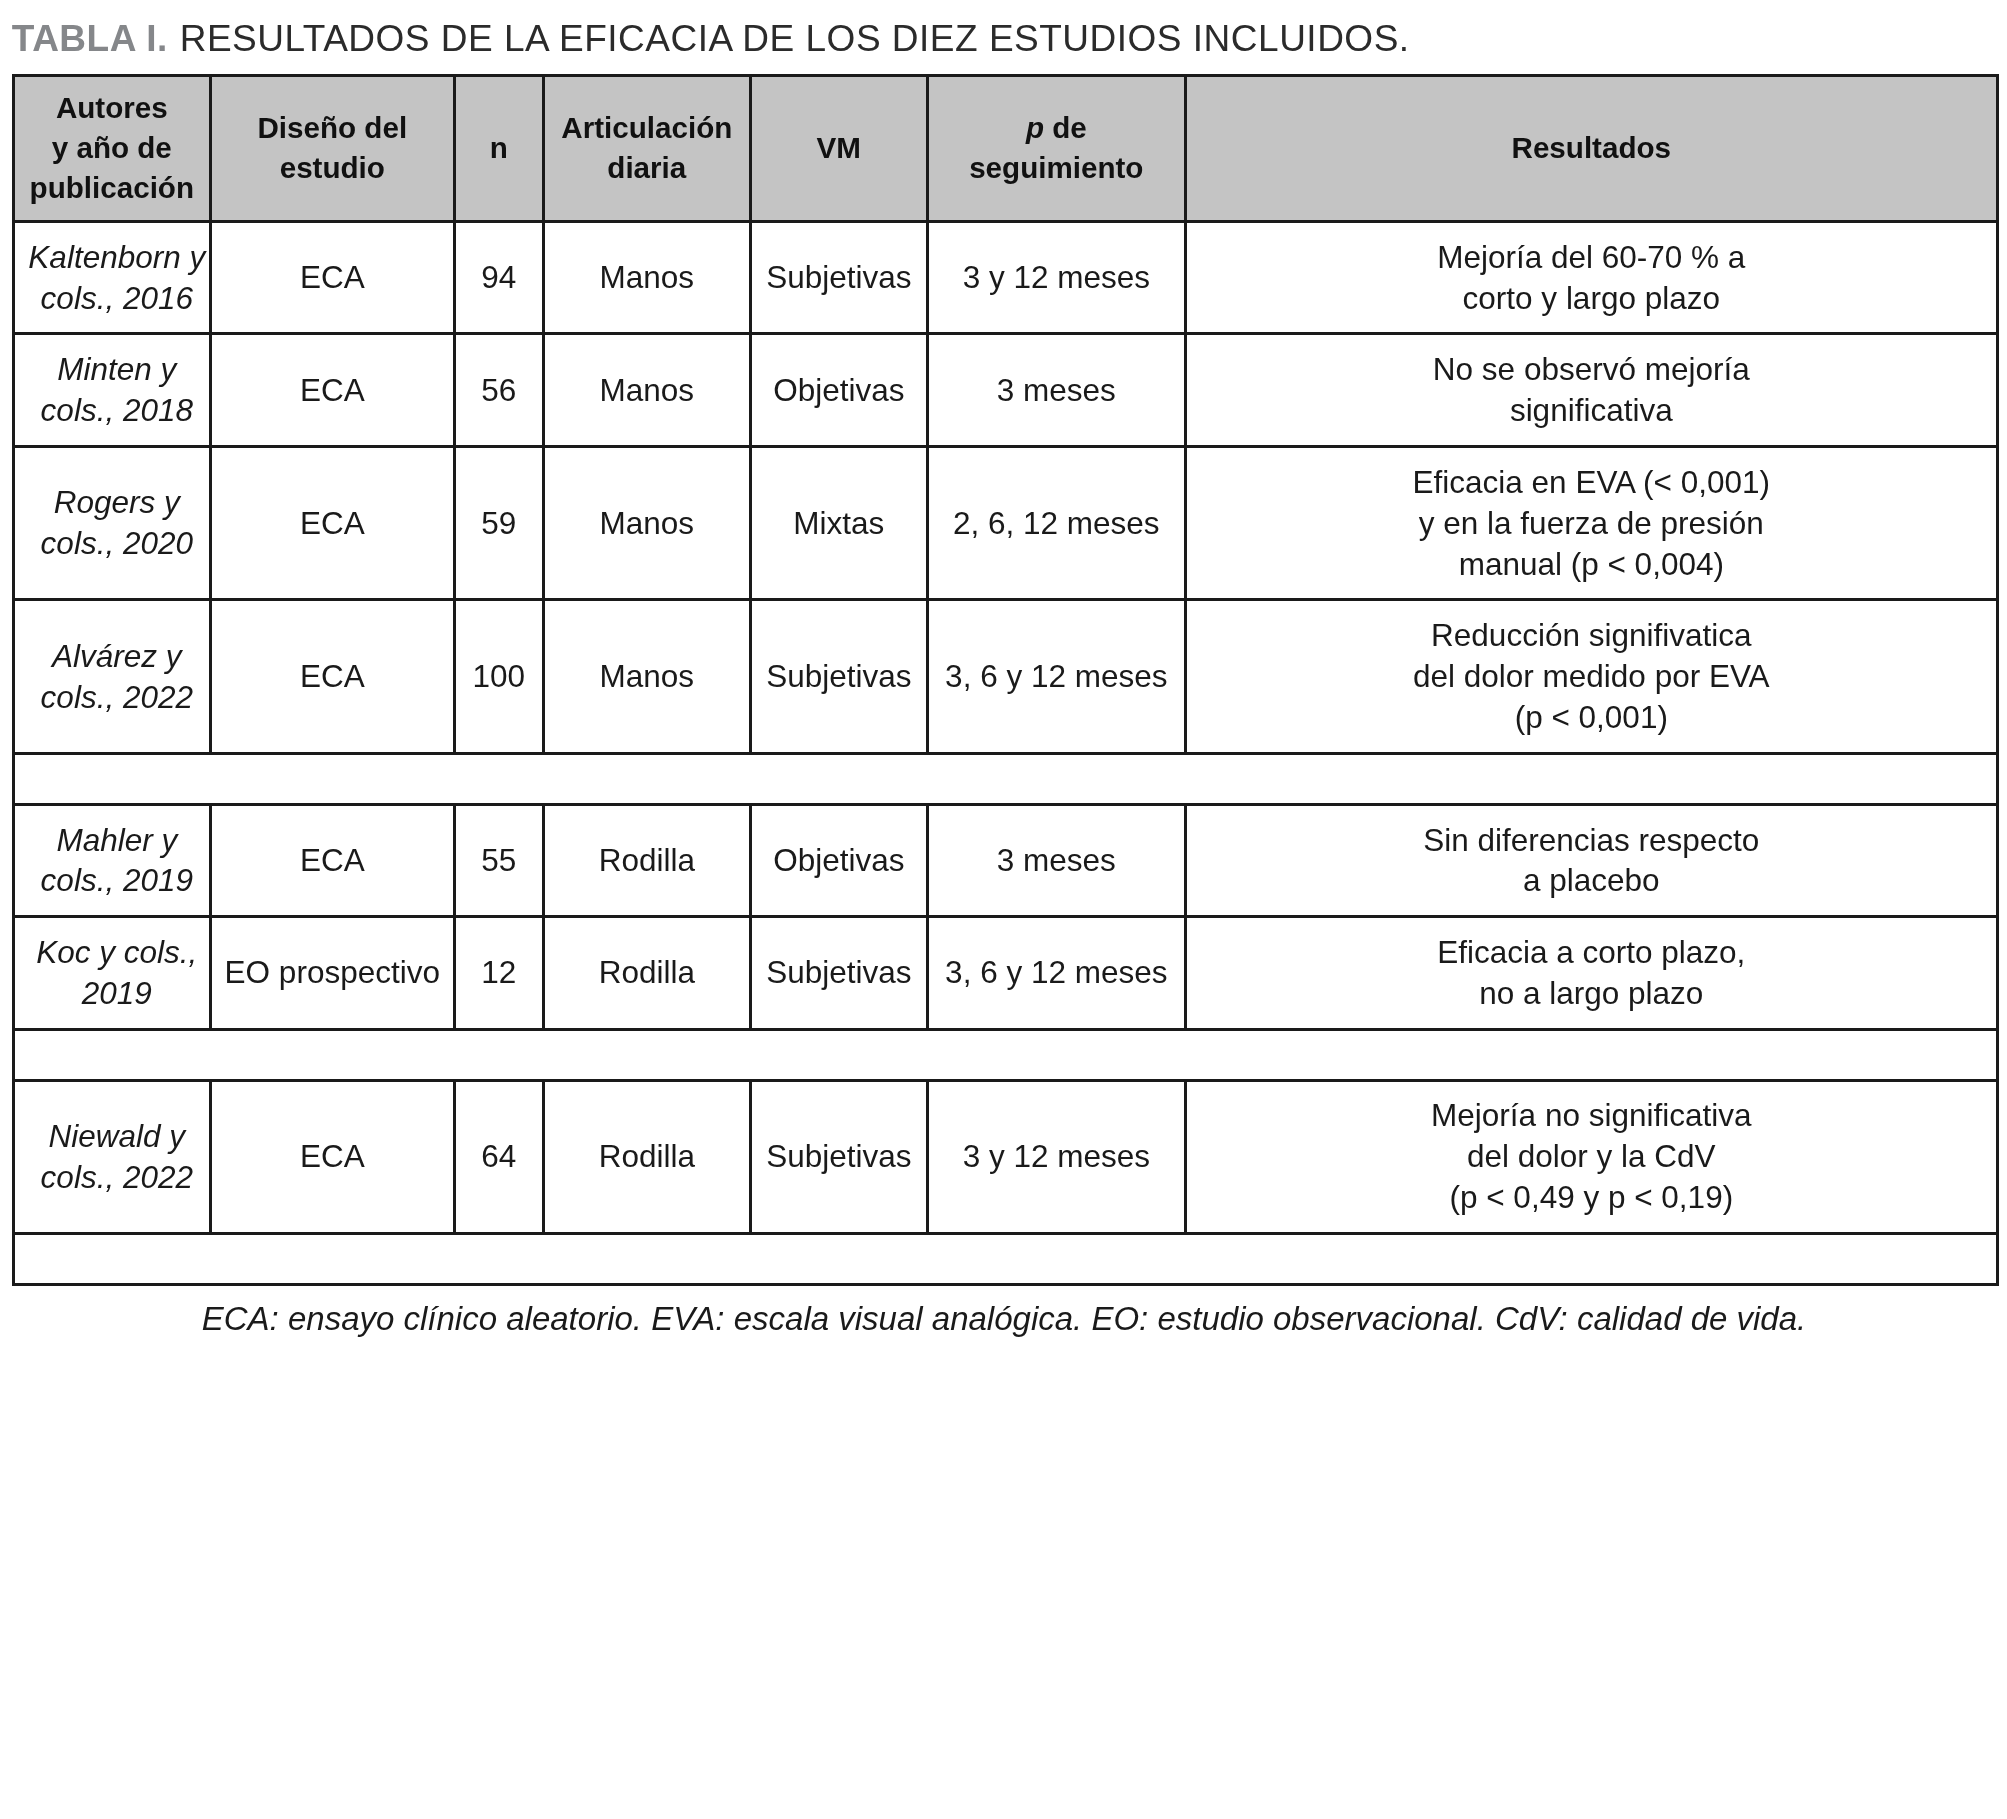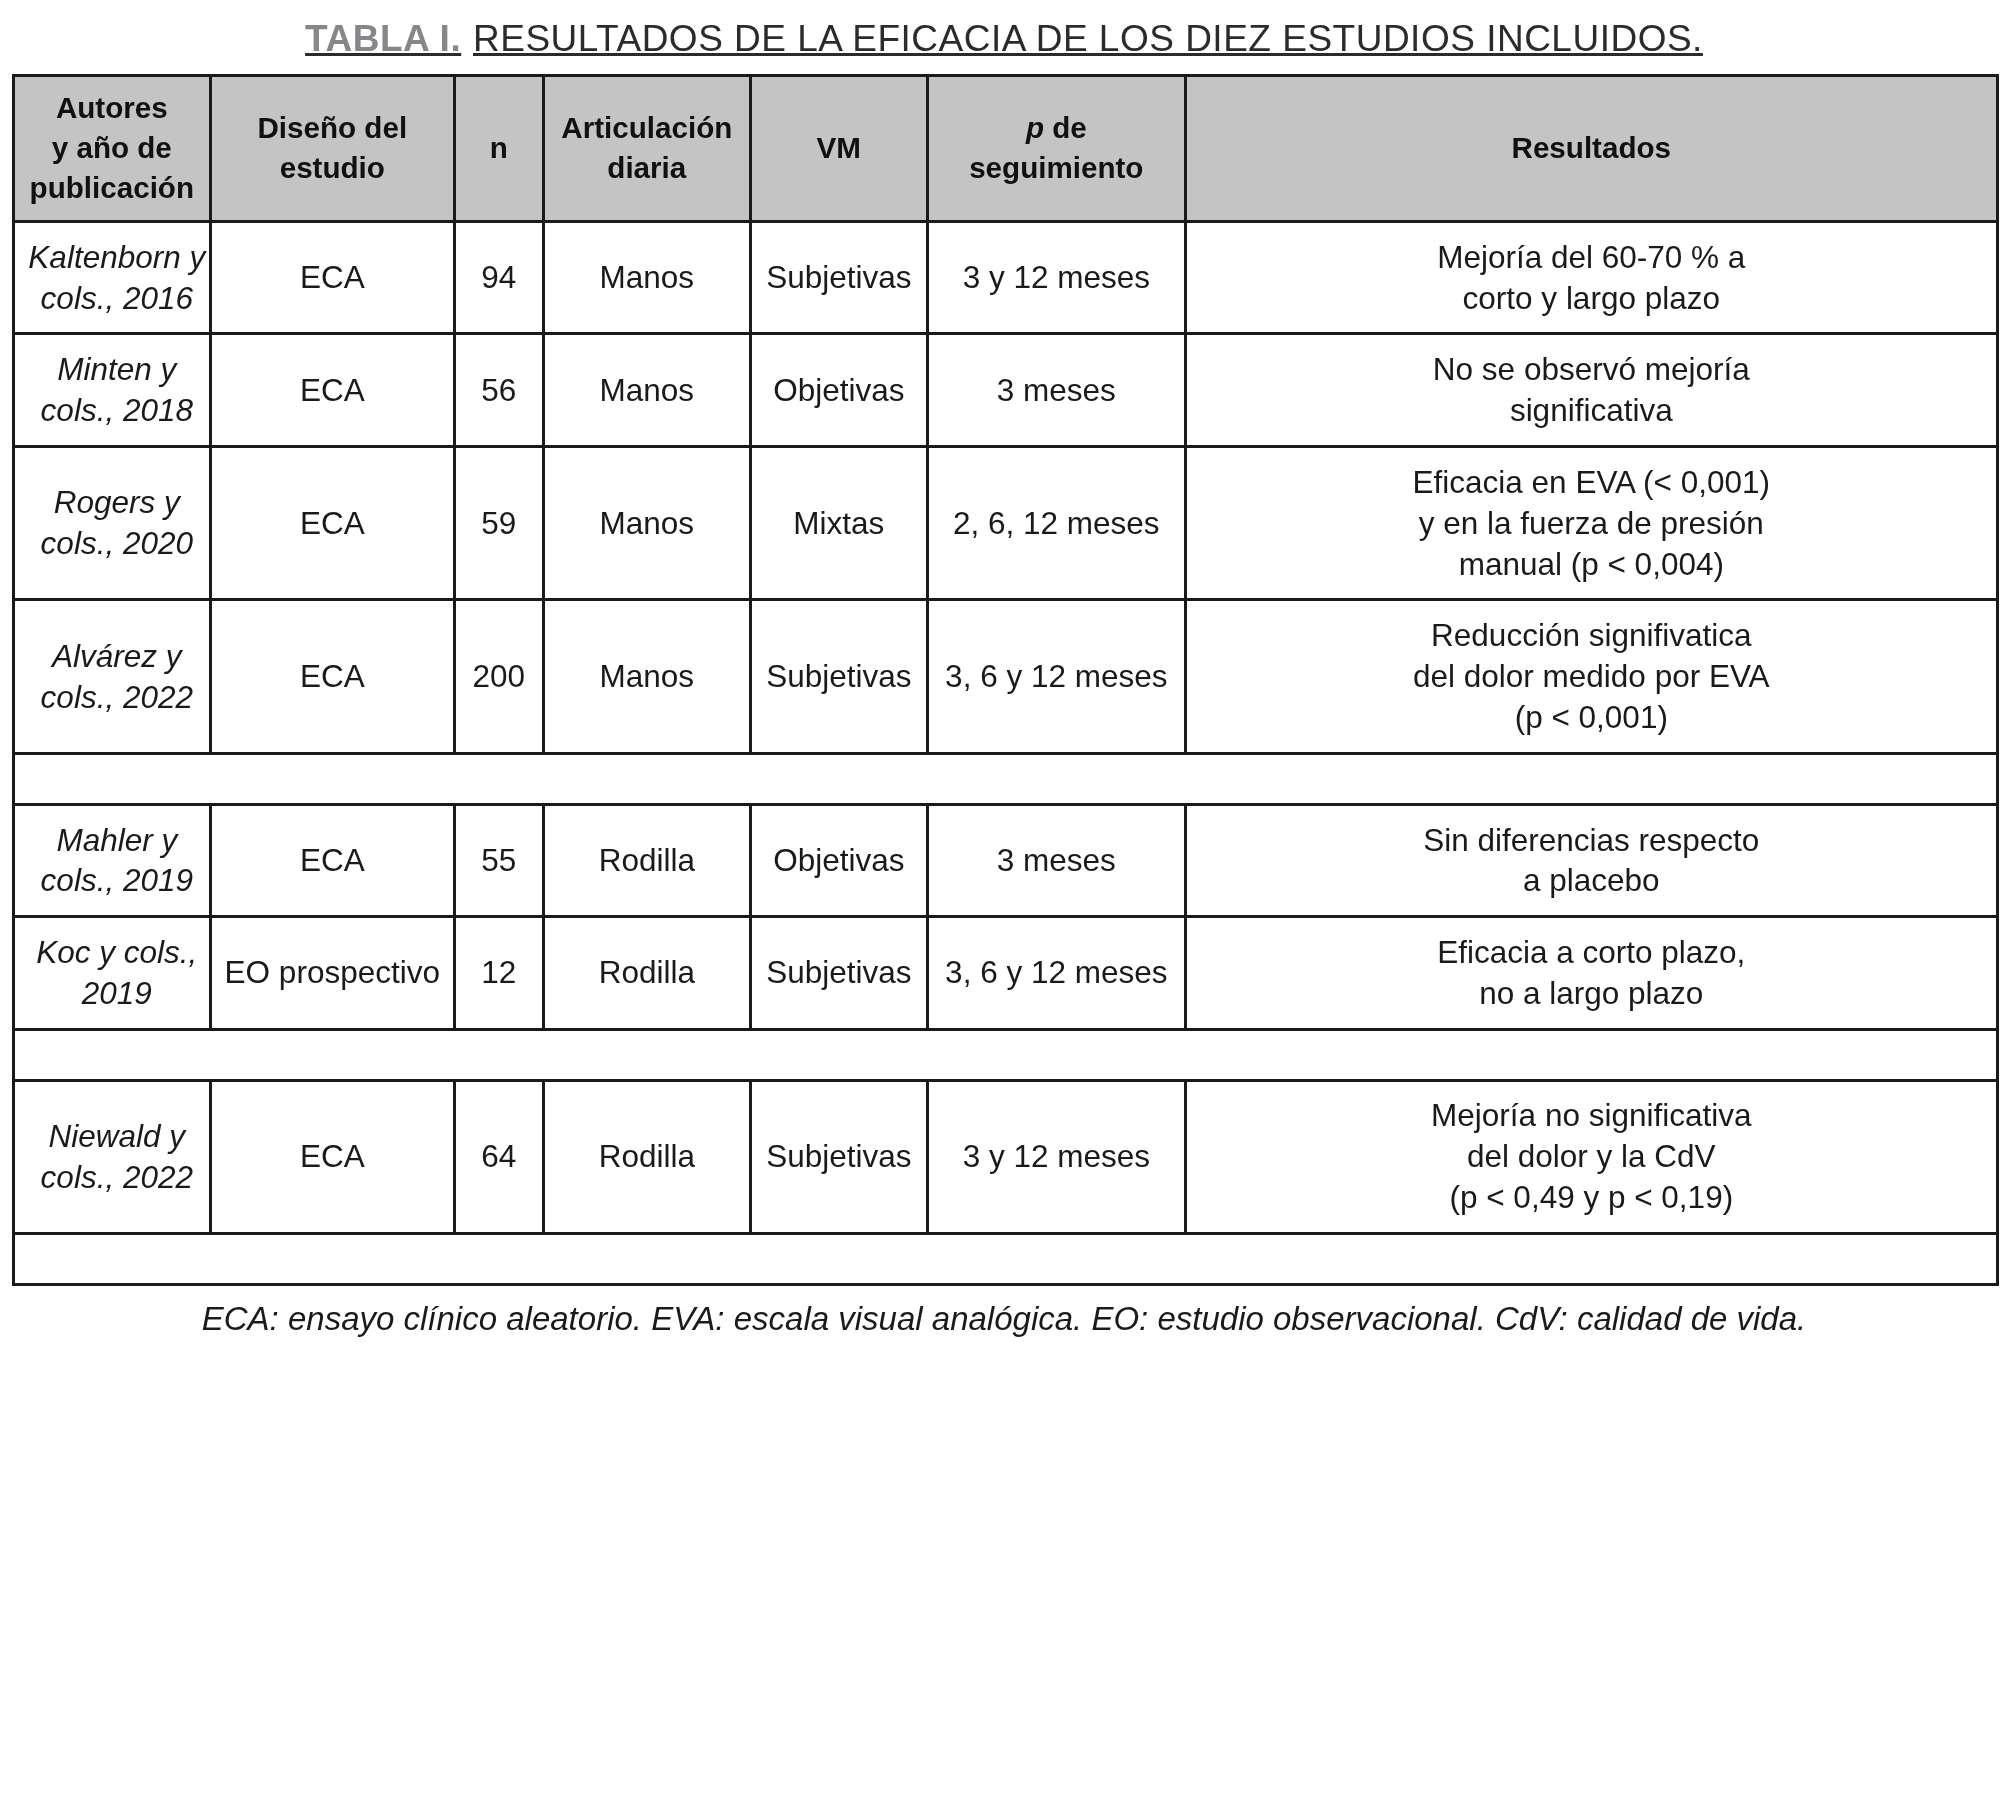--- a/index.html
+++ b/index.html
@@ -2,22 +2,22 @@
 <html style="--header-bg: #c4c4c4; --border: #1a1a1a; --title-label: #85878a; --text: #1a1a1a;"><head>
 <meta charset="utf-8">
 <style>
   html, body { margin:0; padding:0; background:#ffffff; }
   body { font-family:"Liberation Sans", sans-serif; color:var(--text,#1a1a1a); }
   .page {
     width:2008px; min-height:1819px; box-sizing:border-box;
     padding:7.9px 11.8px 9.9px; background:#ffffff;
   }
   .title {
-    text-align:center; font-size:37px; letter-spacing:0.5px;
-    margin:9.9px 0 13.8px; color:#2b2b2b;text-decoration:underline;
+    text-align:left; font-size:37px; letter-spacing:0.5px;
+    margin:9.9px 0 13.8px; color:#2b2b2b;
   }
   .title .label { font-weight:bold; color:var(--title-label,#85878a); margin-right:11.8px; }
 
   table.results { border-collapse:collapse; table-layout:fixed; width:1984px; }
   th, td {
     border:3px solid var(--border,#1a1a1a);
     white-space:pre-line;
     text-align:center;
     vertical-align:middle;
     box-sizing:border-box;
@@ -104,21 +104,21 @@
           <td class="col-vm">Mixtas</td>
           <td class="col-followup">2, 6, 12 meses</td>
           <td class="col-results">Eficacia en EVA (&lt; 0,001)
 y en la fuerza de presión
 manual (p &lt; 0,004)</td>
         </tr>
         <tr>
           <td class="col-authors">Alvárez y
 cols., 2022</td>
           <td class="col-design">ECA</td>
-          <td class="col-n">200</td>
+          <td class="col-n">100</td>
           <td class="col-joint">Manos</td>
           <td class="col-vm">Subjetivas</td>
           <td class="col-followup">3, 6 y 12 meses</td>
           <td class="col-results">Reducción signifivatica
 del dolor medido por EVA
 (p &lt; 0,001)</td>
         </tr>
         <tr class="spacer">
           <td colspan="7"></td>
         </tr>

